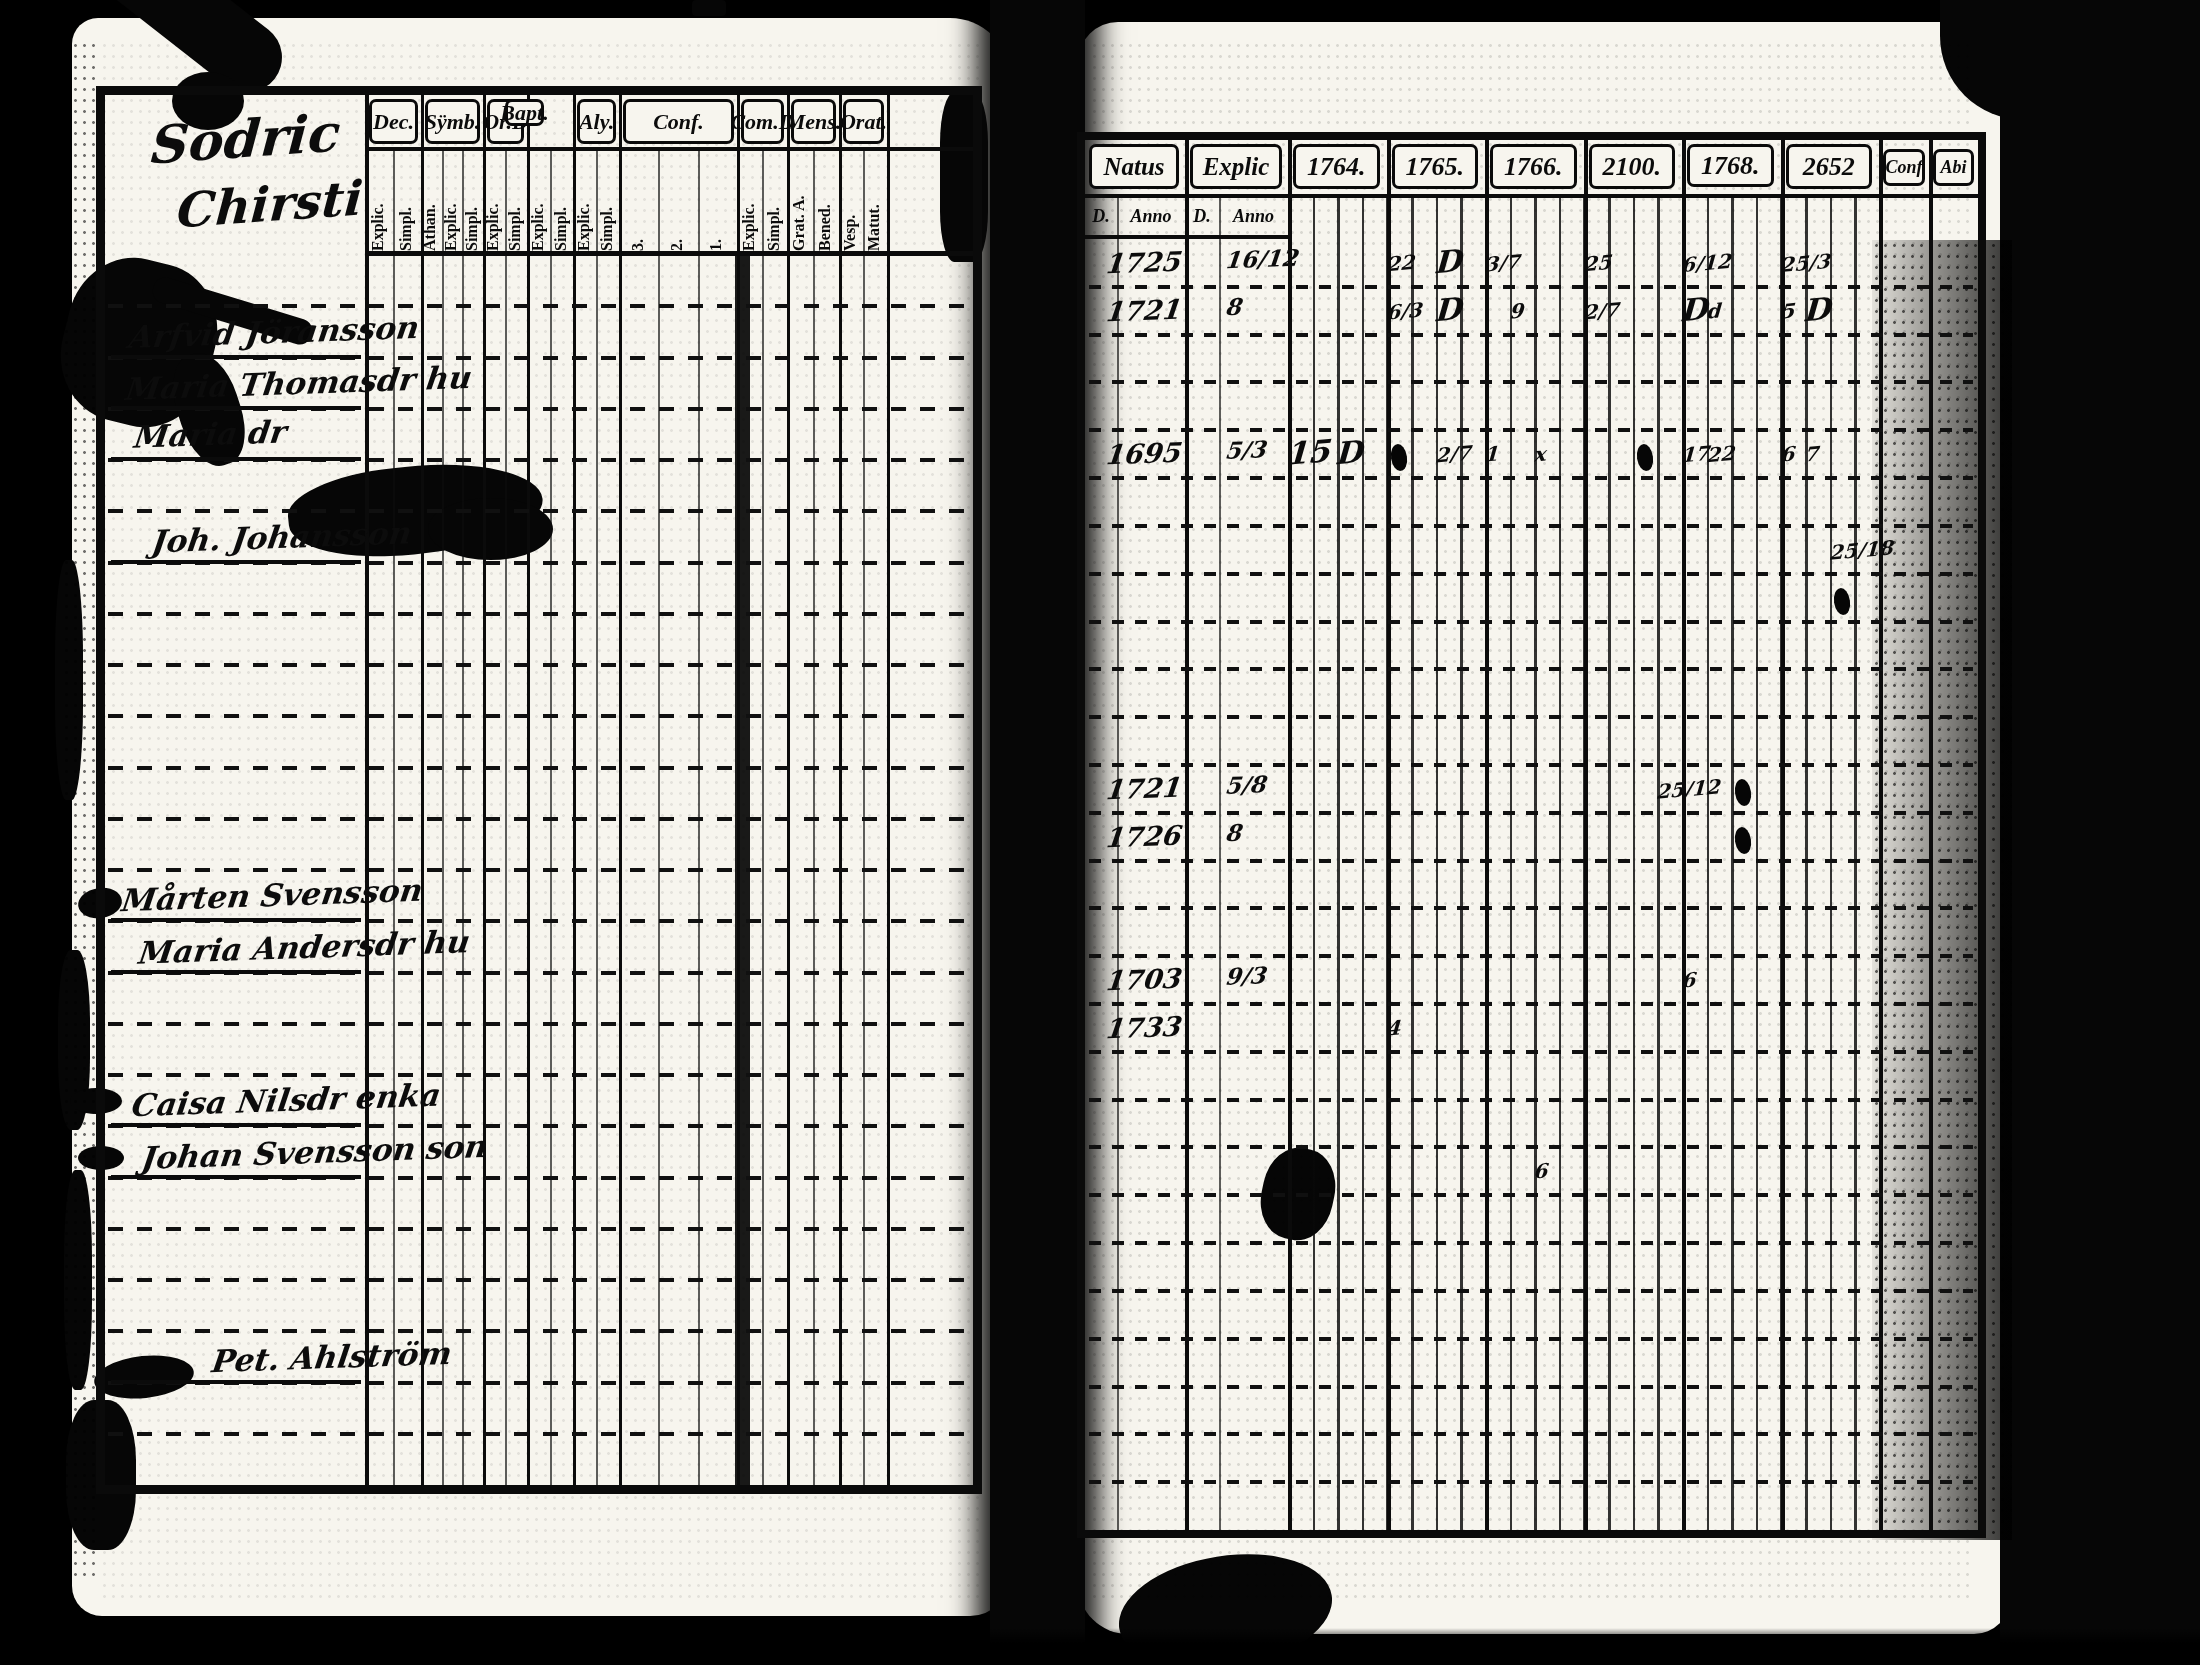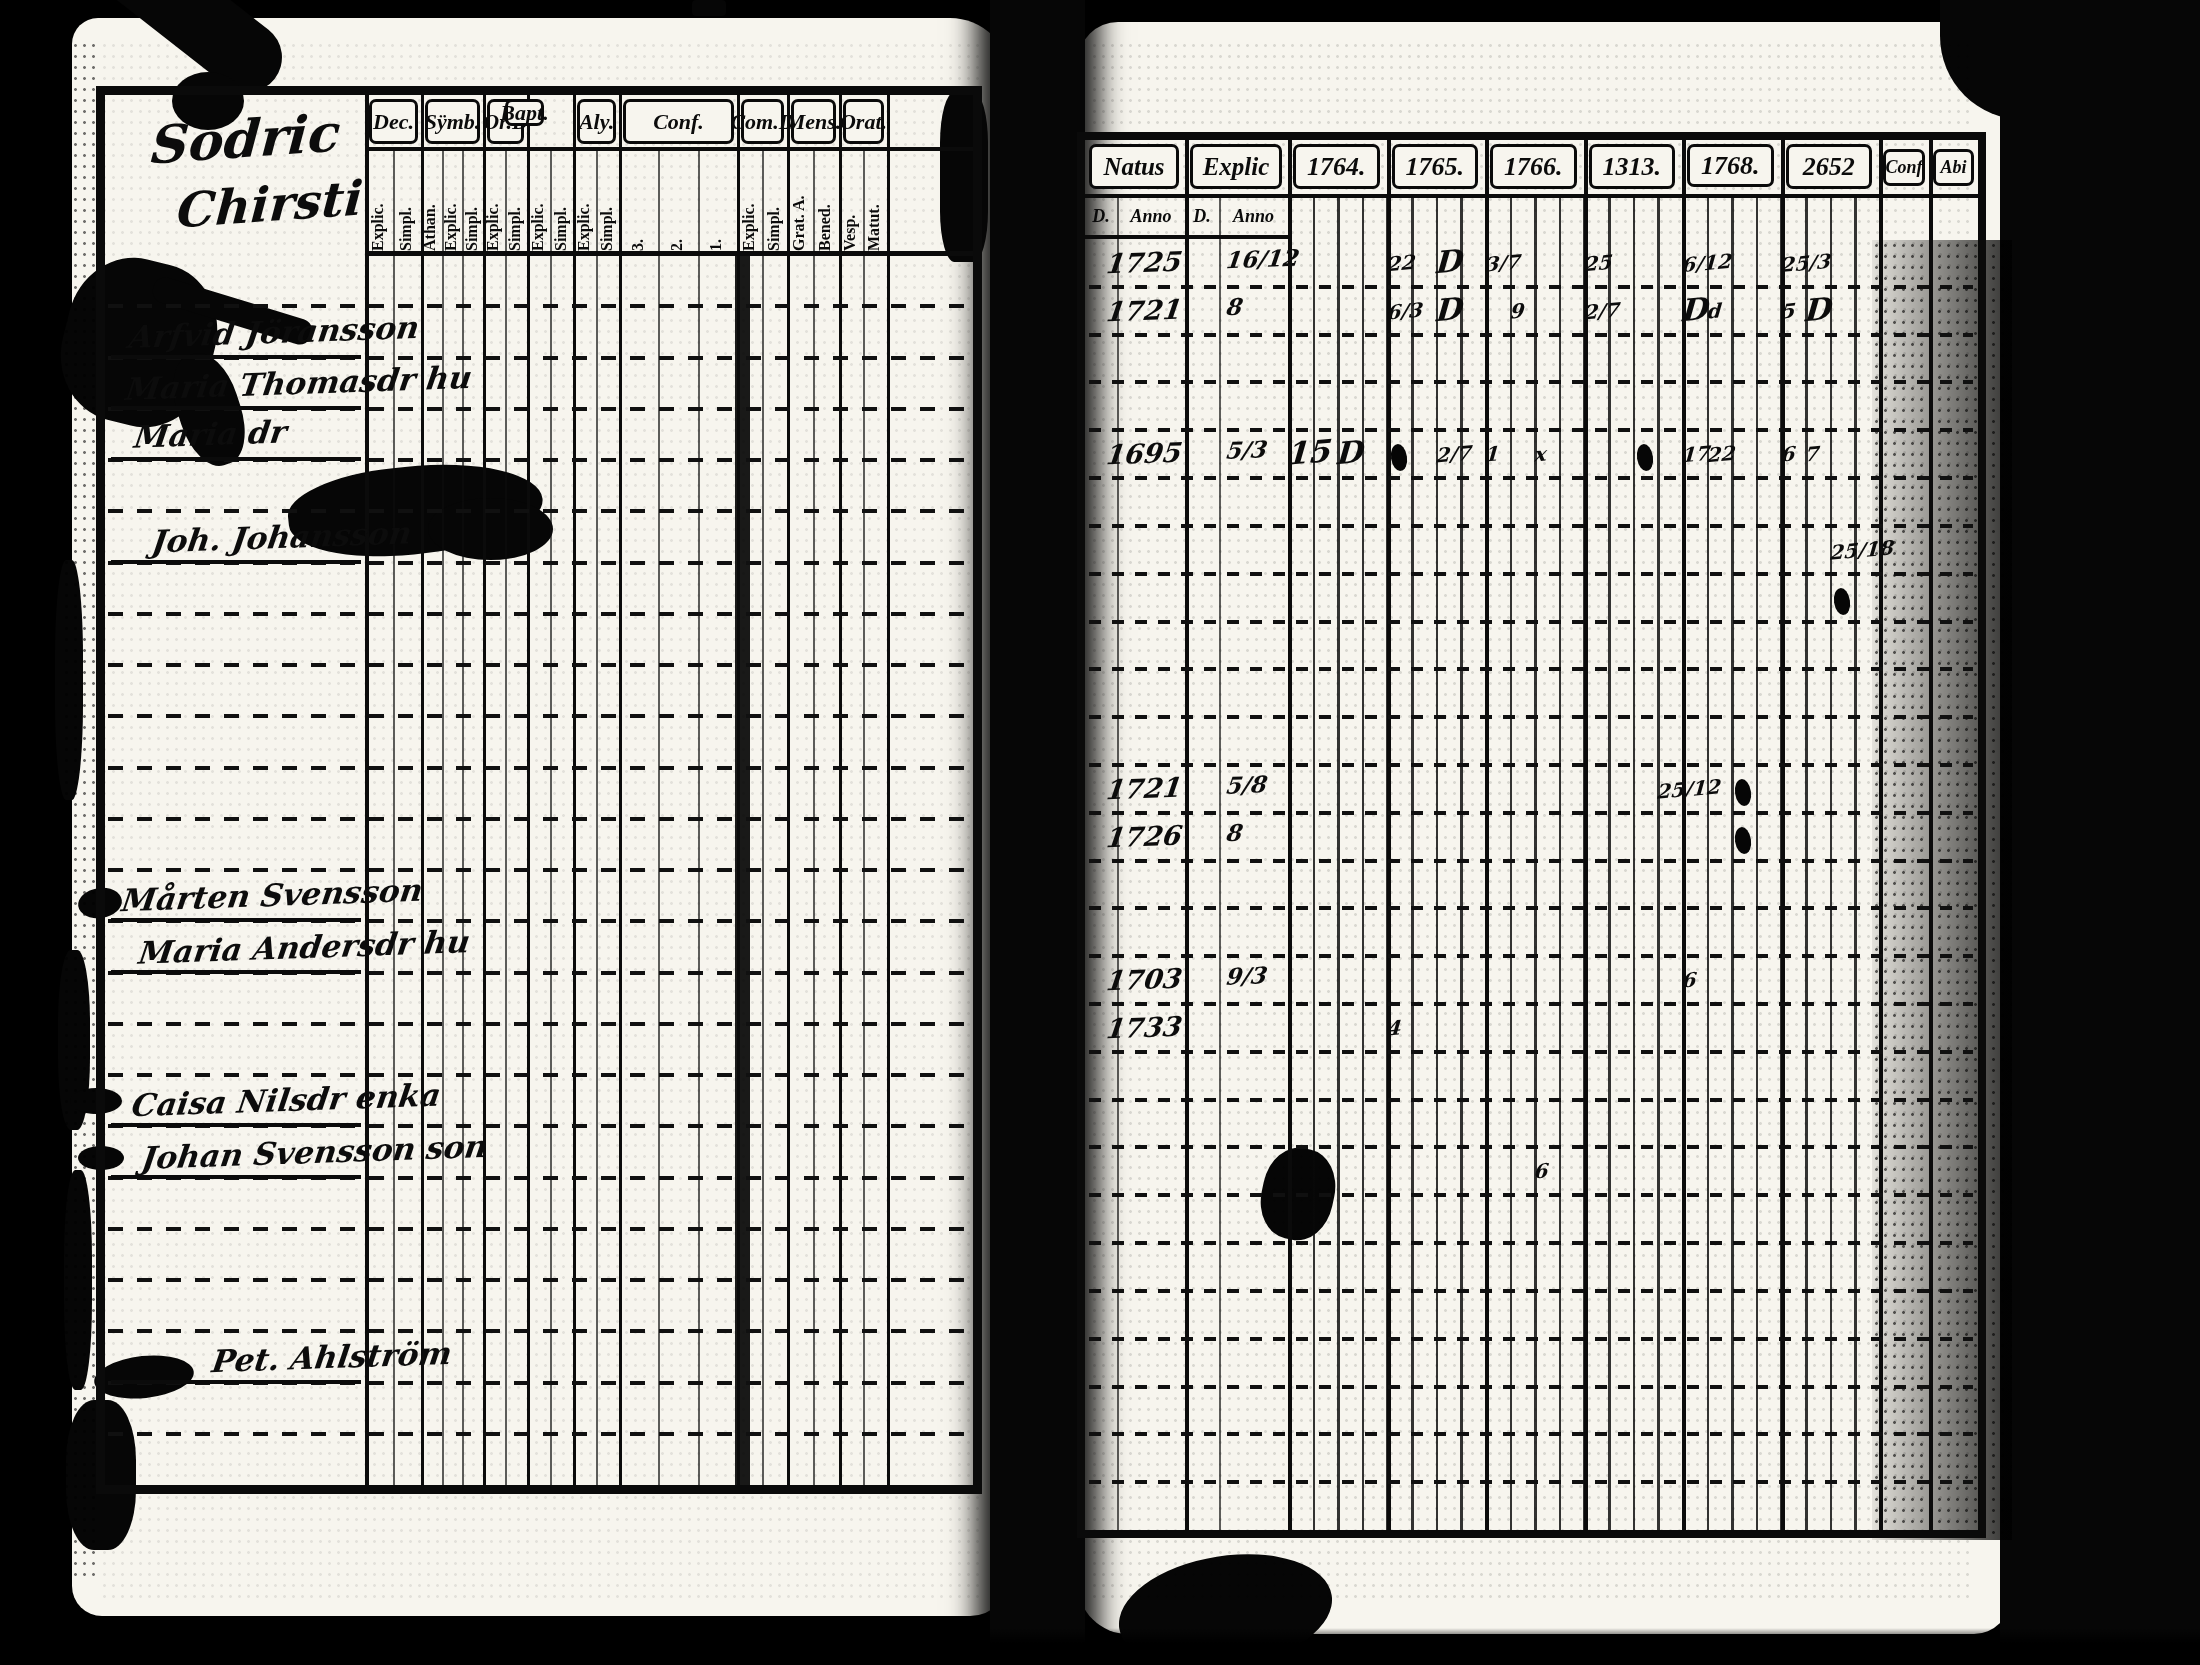--- a/index.html
+++ b/index.html
@@ -180,21 +180,21 @@
     <div class="vline" style="left: 1780.5px; top: 140px; width: 4px; height: 1390px;"></div>
     <div class="vline" style="left: 1879px; top: 140px; width: 4px; height: 1390px;"></div>
     <div class="vline" style="left: 1929px; top: 140px; width: 4px; height: 1390px;"></div>
     <div class="vthin" style="left: 1117px; top: 197px; width: 2px; height: 1333px;"></div>
     <div class="vthin" style="left: 1219px; top: 197px; width: 2px; height: 1333px;"></div>
     <div class="labelbox" style="left: 1089px; top: 144px; width: 90px; height: 45px; font-size: 25px;">Natus</div>
     <div class="labelbox" style="left: 1190px; top: 144px; width: 92px; height: 45px; font-size: 25px;">Explic</div>
     <div class="labelbox" style="left: 1293px; top: 144px; width: 86.5px; height: 45px; font-size: 26px;">1764.</div>
     <div class="labelbox" style="left: 1391.5px; top: 144px; width: 86.5px; height: 45px; font-size: 26px; font-style: italic;">1765.</div>
     <div class="labelbox" style="left: 1490px; top: 144px; width: 86.5px; height: 45px; font-size: 26px;">1766.</div>
-    <div class="labelbox" style="left: 1588.5px; top: 144px; width: 86.5px; height: 45px; font-size: 26px;">1313.</div>
+    <div class="labelbox" style="left: 1588.5px; top: 144px; width: 86.5px; height: 45px; font-size: 26px;">2100.</div>
     <div class="labelbox" style="left: 1687px; top: 144px; width: 86.5px; height: 43px; font-size: 26px;">1768.</div>
     <div class="labelbox" style="left: 1785.5px; top: 144px; width: 86.5px; height: 45px; font-size: 26px;">2652</div>
     <div class="labelbox" style="left: 1883px; top: 149px; width: 42px; height: 37px; font-size: 18px;">Conf</div>
     <div class="labelbox" style="left: 1933px; top: 149px; width: 41px; height: 37px; font-size: 18px;">Abi</div>
     <div class="celltxt" style="left: 1085px; top: 197px; width: 32px; height: 38px; font-size: 18px;">D.</div>
     <div class="celltxt" style="left: 1117px; top: 197px; width: 68px; height: 38px; font-size: 18px;">Anno</div>
     <div class="celltxt" style="left: 1185px; top: 197px; width: 34px; height: 38px; font-size: 18px;">D.</div>
     <div class="celltxt" style="left: 1219px; top: 197px; width: 69px; height: 38px; font-size: 18px;">Anno</div>
     <div class="dashr" style="left: 1089px; top: 284.815px; width: 884px;"></div>
     <div class="dashr" style="left: 1089px; top: 332.63px; width: 884px;"></div>

